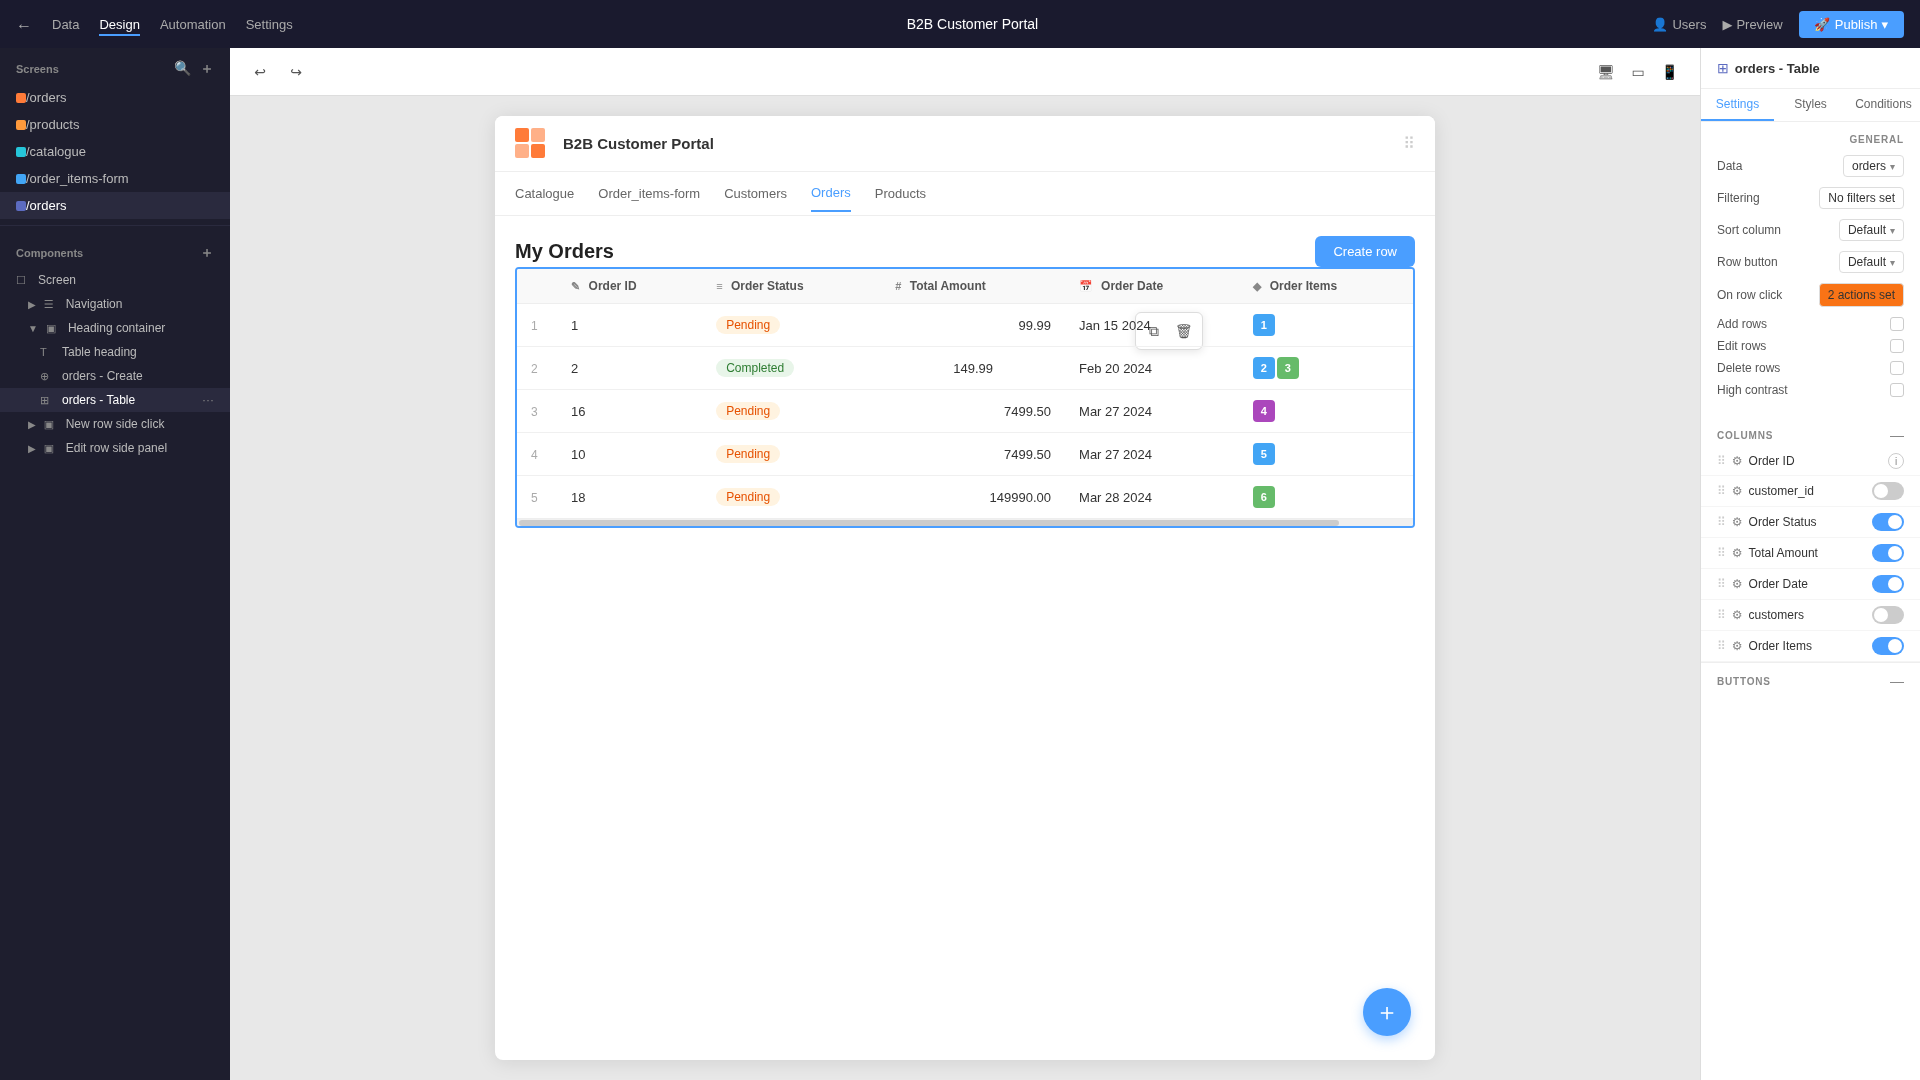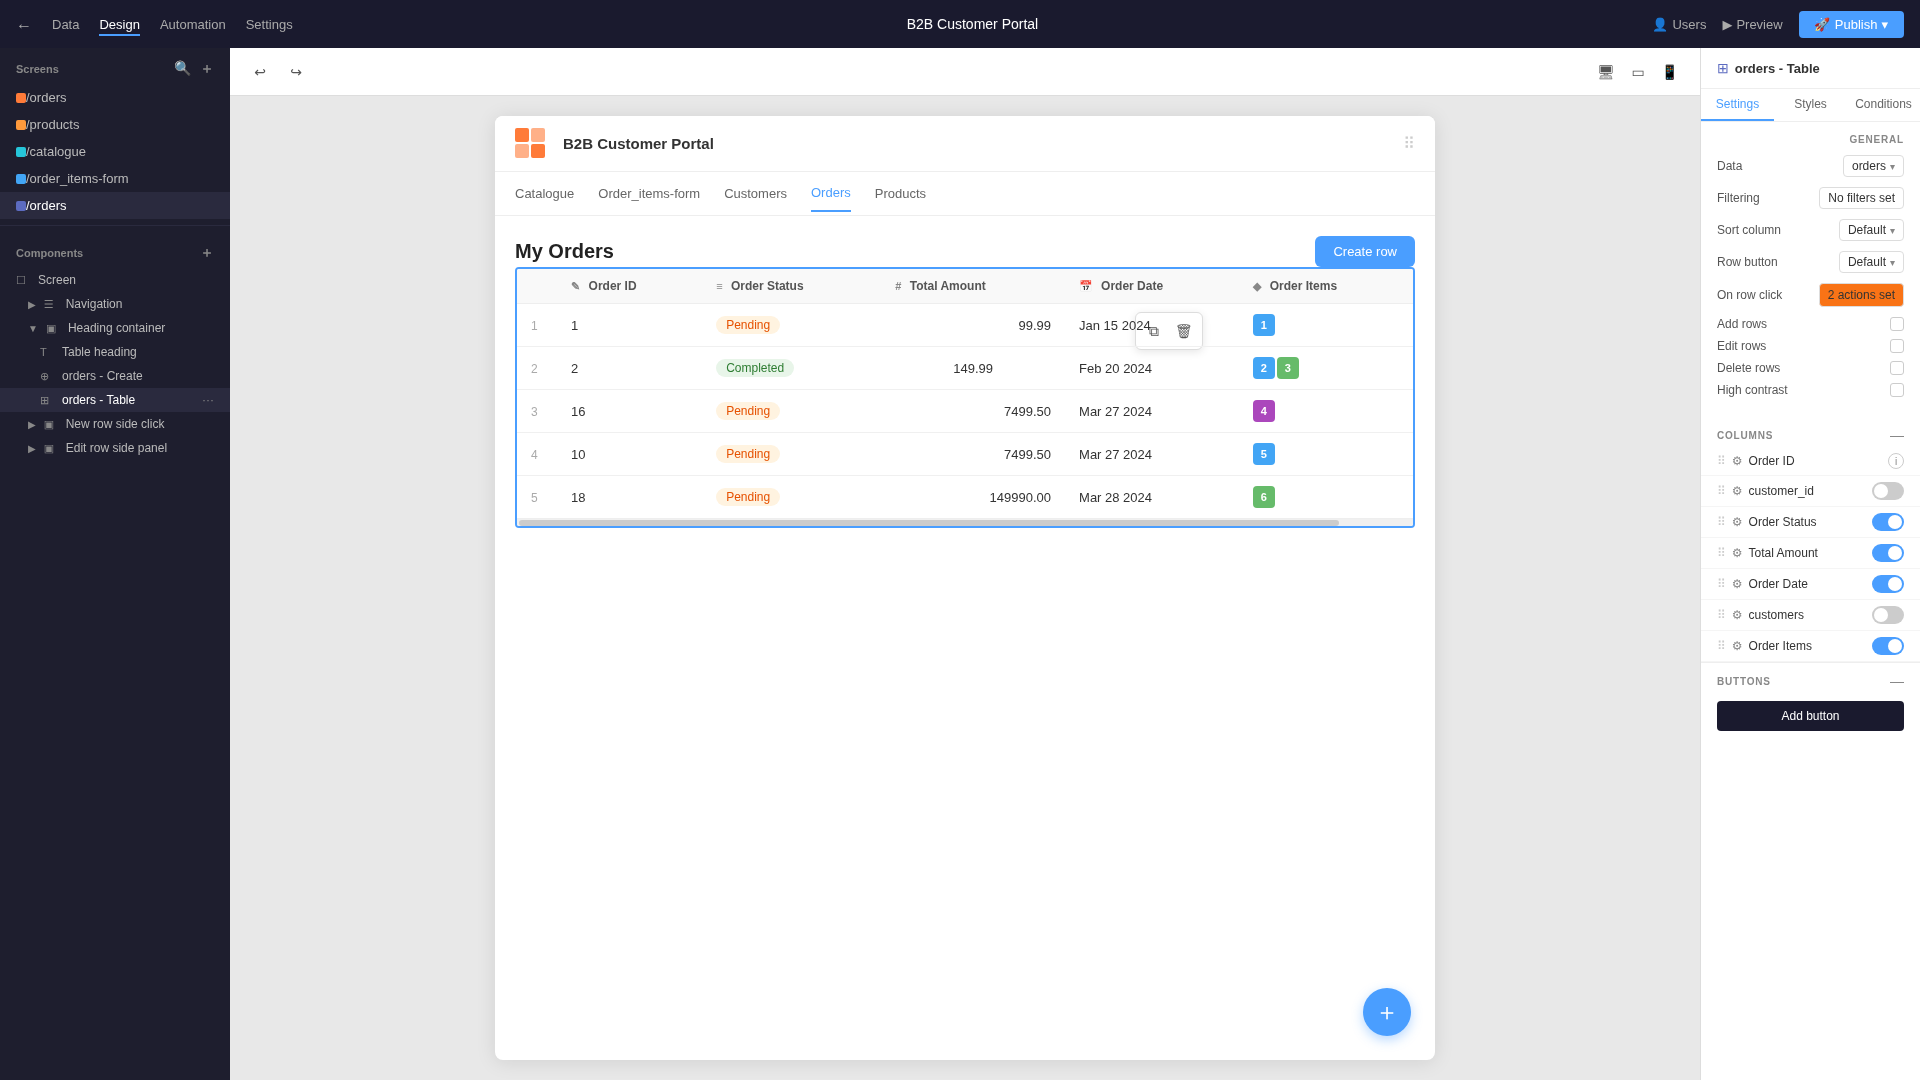--- a/index.html
+++ b/index.html
@@ -482,18 +482,15 @@
     <span class="column-gear">⚙</span>
     <span class="column-name">Order Items</span>
     <div class="toggle on"></div>
   </div>
       </div>
 
     <div class="buttons-header">
       <span class="buttons-title">BUTTONS</span>
       <span class="collapse-btn">—</span>
     </div>
-    <div style="padding: 8px 16px;">
-      <button class="add-button-btn">Add button</button>
-    </div>
   </div>
 
 </div>
 
 </body></html>

